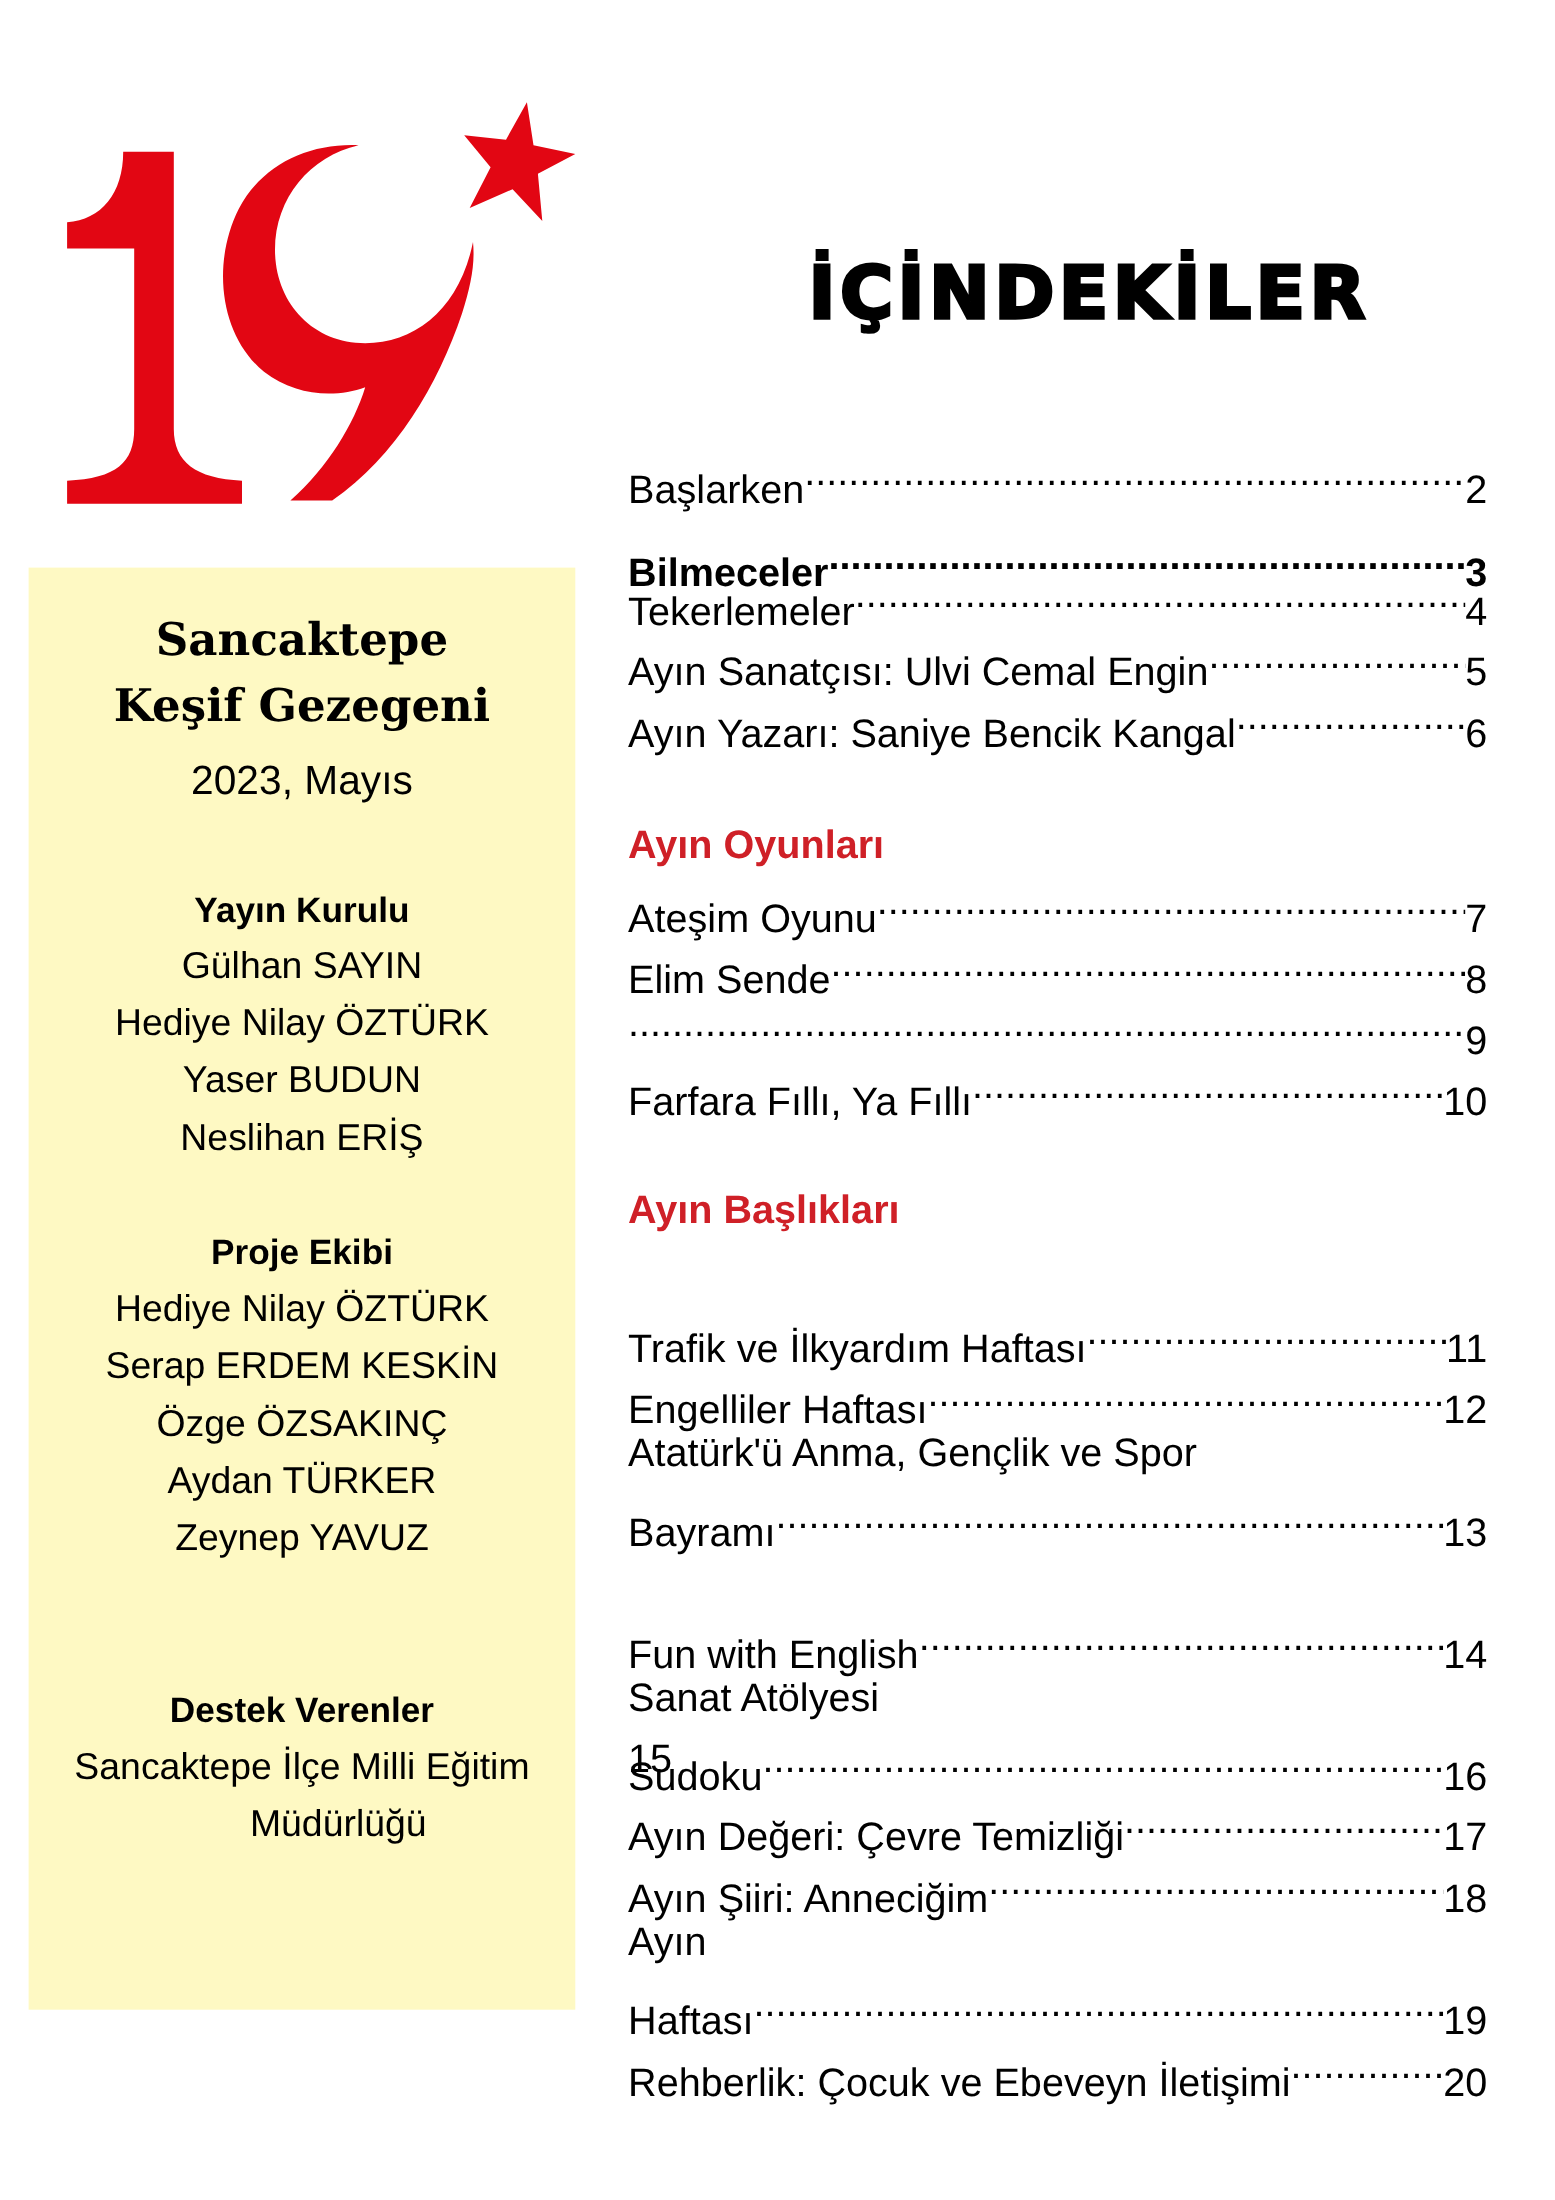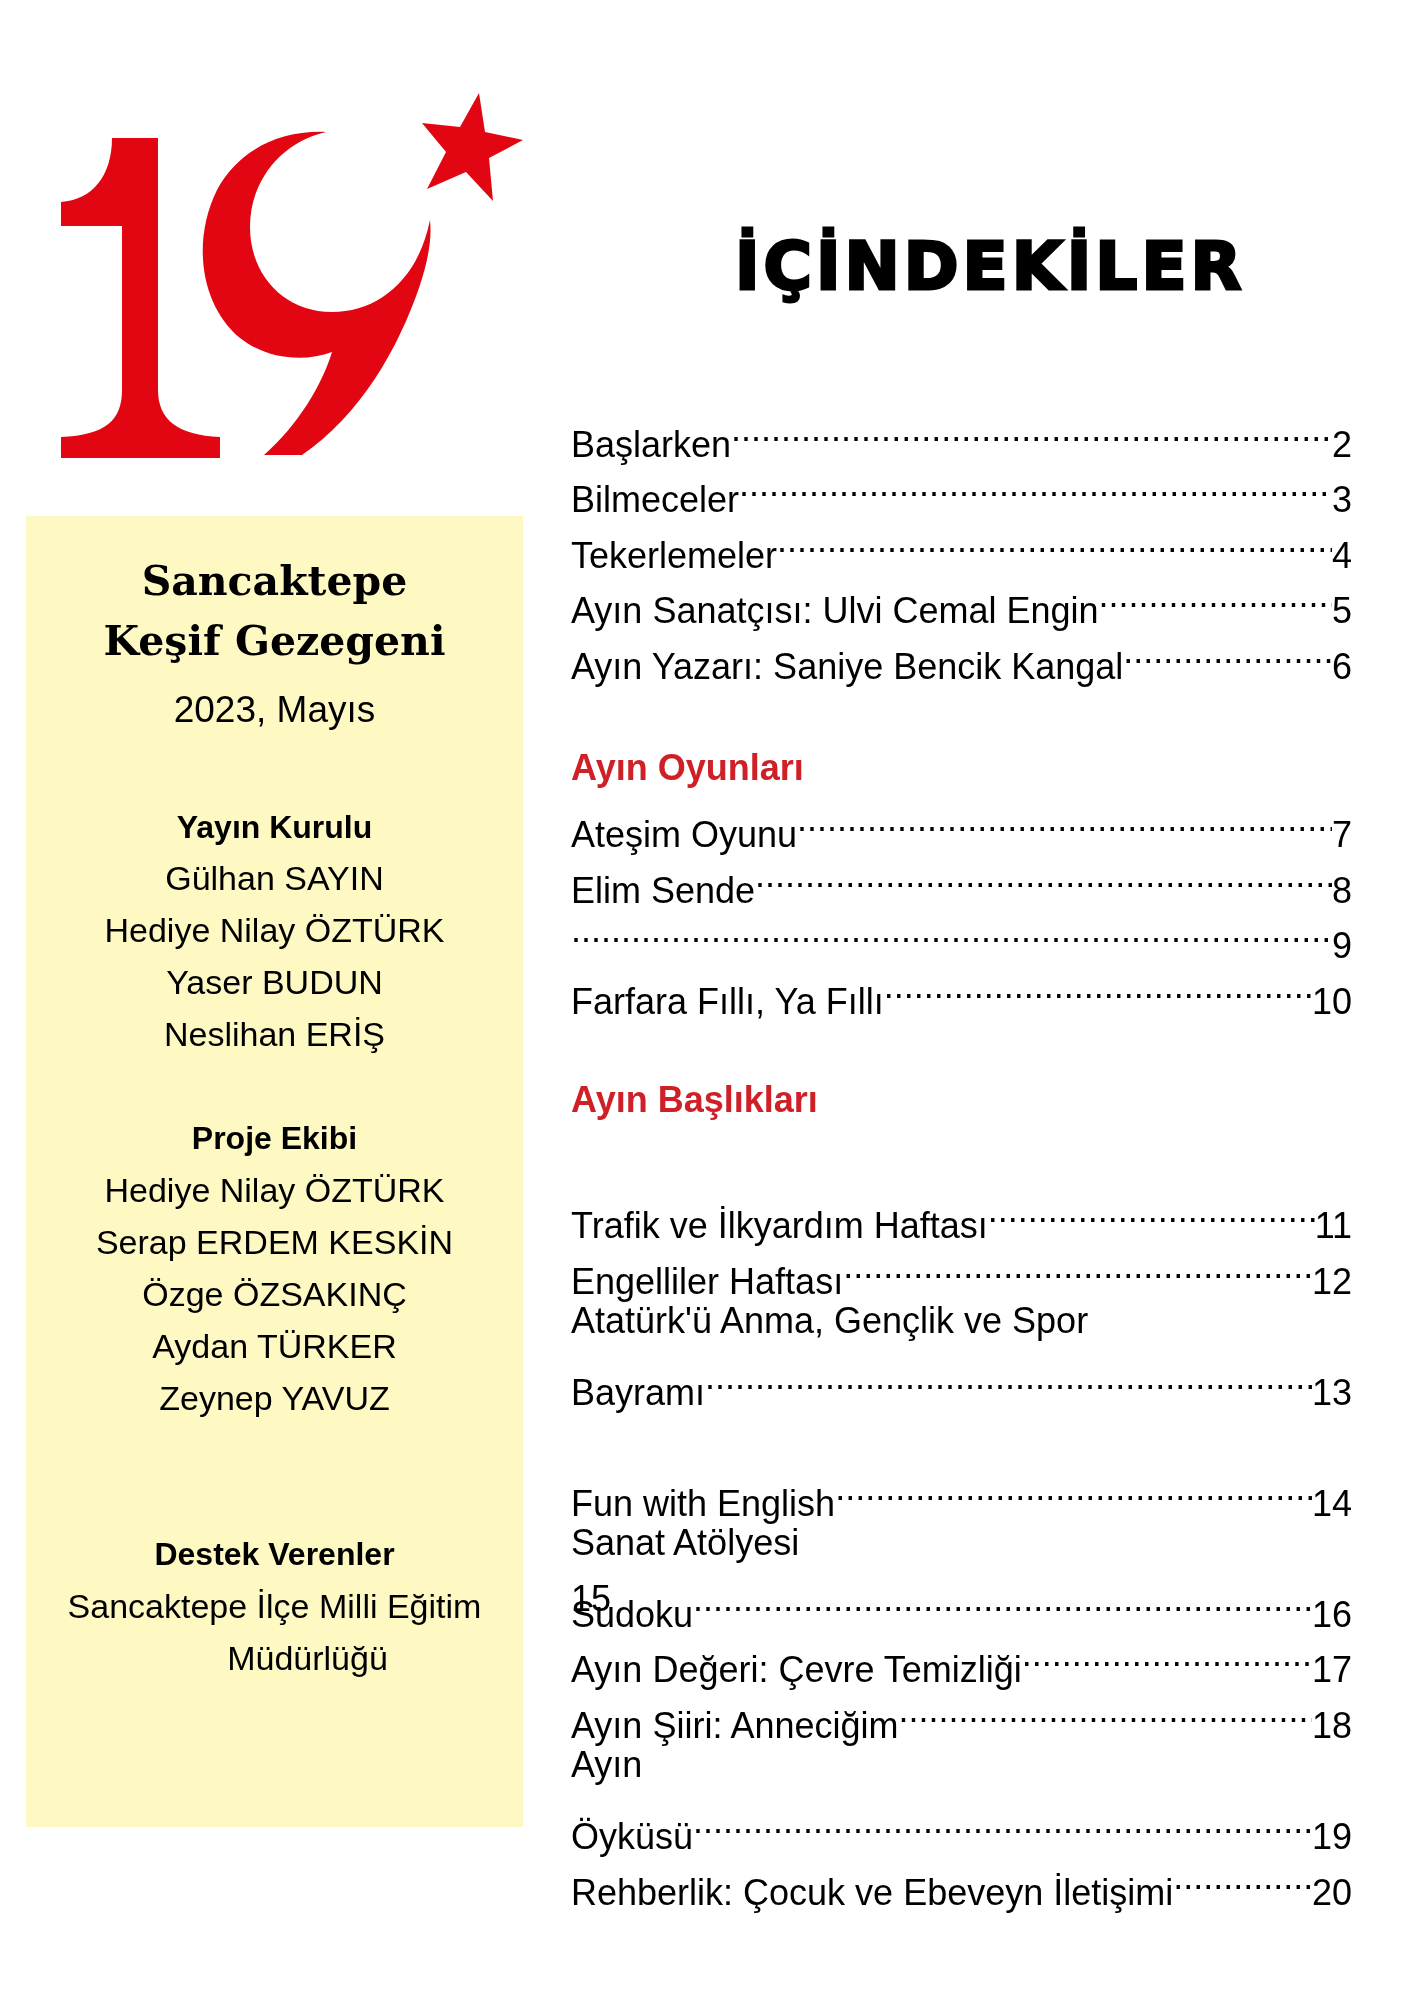--- a/index.html
+++ b/index.html
@@ -65,21 +65,21 @@
   <div class="pline name" style="top:1064px;">Sancaktepe İlçe Milli Eğitim</div>
   <div class="pline name" style="top:1116px;margin-left:33px;">Müdürlüğü</div>
 </div>
 
 <div>
   <div class="toc-row" style="top:401px;">
     <span class="lbl">Başlarken </span>
       <span class="dots"></span>
       <span class="num">2</span>
   </div>
-  <div class="toc-row" style="top:456px;">
+  <div class="toc-row" style="top:477px;font-weight:bold;">
     <span class="lbl">Bilmeceler</span>
       <span class="dots"></span>
       <span class="num">3</span>
   </div>
   <div class="toc-row" style="top:512px;">
     <span class="lbl">Tekerlemeler</span>
       <span class="dots"></span>
       <span class="num">4</span>
   </div>
   <div class="toc-row" style="top:567px;">
@@ -152,21 +152,21 @@
       <span class="dots"></span>
       <span class="num">17</span>
   </div>
   <div class="toc-row" style="top:1682px;">
     <span class="lbl">Ayın Şiiri: Anneciğim</span>
       <span class="dots"></span>
       <span class="num">18</span>
   </div>
   <div class="toc-plain" style="top:1737px;">Ayın</div>
   <div class="toc-row" style="top:1793px;">
-    <span class="lbl">Öyküsü</span>
+    <span class="lbl">Haftası</span>
       <span class="dots"></span>
       <span class="num">19</span>
   </div>
   <div class="toc-row" style="top:1849px;">
     <span class="lbl">Rehberlik: Çocuk ve Ebeveyn İletişimi</span>
       <span class="dots"></span>
       <span class="num">20</span>
   </div>
 </div>
 

